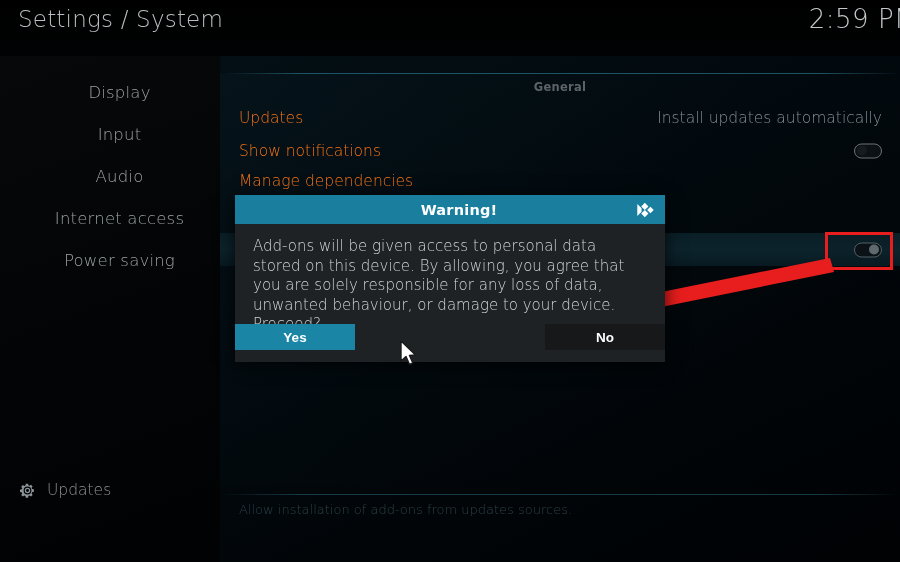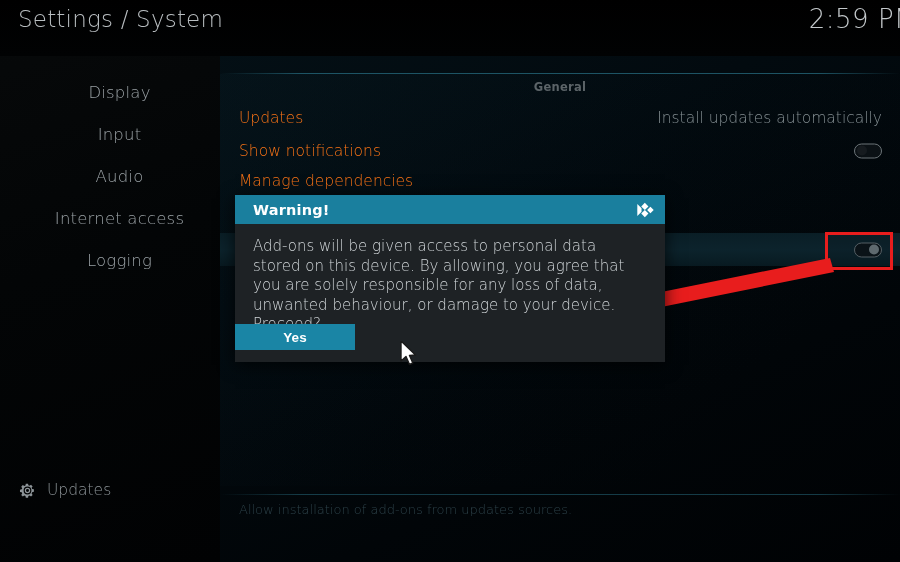--- a/index.html
+++ b/index.html
@@ -219,20 +219,21 @@
     width: 430px; height: 167px;
     background: #1e2225;
     box-shadow: 0 3px 16px rgba(0,0,0,0.75);
   }
   .dlg-head {
     position: relative;
     height: 29px;
     background: #1a7f9e;
     display: flex;
     align-items: center;
+    justify-content: center;
   }
   .dlg-title {
     margin-left: 18px;
     font-size: 14.5px;
     font-weight: bold;
     color: #ffffff;
     letter-spacing: 0.2px;
   }
   .kodi-logo {
     position: absolute;
@@ -299,21 +300,21 @@
     <div class="side-item">
       <span>Input</span>
     </div>
     <div class="side-item">
       <span>Audio</span>
     </div>
     <div class="side-item">
       <span>Internet access</span>
     </div>
     <div class="side-item">
-      <span>Logging</span>
+      <span>Power saving</span>
     </div>
   </div>
 
   <div class="advanced">
     <svg class="gear" viewBox="0 0 24 24">
       <path fill="#8d9498" d="M12 8.2a3.8 3.8 0 1 0 0 7.6 3.8 3.8 0 0 0 0-7.6zm0 5.9a2.1 2.1 0 1 1 0-4.2 2.1 2.1 0 0 1 0 4.2z"></path>
       <path fill="#8d9498" d="M21 13.6v-3.2l-2.5-.42a6.9 6.9 0 0 0-.72-1.73l1.47-2.06-2.26-2.26-2.06 1.47a6.9 6.9 0 0 0-1.73-.72L12.8 2.6H9.6l-.42 2.5a6.9 6.9 0 0 0-1.73.72L5.39 4.35 3.13 6.61 4.6 8.67a6.9 6.9 0 0 0-.72 1.73l-2.5.42v3.2l2.5.42c.16.61.4 1.19.72 1.73L3.13 18.23l2.26 2.26 2.06-1.47c.54.32 1.12.56 1.73.72l.42 2.5h3.2l.42-2.5c.61-.16 1.19-.4 1.73-.72l2.06 1.47 2.26-2.26-1.47-2.06c.32-.54.56-1.12.72-1.73L21 13.6zm-9 3.9a5.5 5.5 0 1 1 0-11 5.5 5.5 0 0 1 0 11z"></path>
     </svg>
     <span class="label">Updates</span>
   </div>
@@ -363,20 +364,21 @@
       <svg class="kodi-logo" viewBox="0 0 32 32">
         <polygon fill="#ffffff" points="5,7 5,25 11.5,18.5 11.5,13.5"></polygon>
         <polygon fill="#ffffff" points="16.5,5 11,10.5 16.5,16 22,10.5"></polygon>
         <polygon fill="#ffffff" points="16.5,16 11,21.5 16.5,27 22,21.5"></polygon>
         <polygon fill="#ffffff" points="25,11 20,16 25,21 30,16"></polygon>
       </svg>
     </div>
     <div class="dlg-body">Add-ons will be given access to personal data stored on this device. By allowing, you agree that you are solely responsible for any loss of data, unwanted behaviour, or damage to your device. Proceed?</div>
     <div class="dlg-buttons">
       <button class="dbtn primary">Yes</button>
+      <button class="dbtn">No</button>
     </div>
   </div>
 
   <svg class="cursor" viewBox="0 0 18 26">
     <polygon points="1,0 1,20 6,15.5 9.5,23.5 12.8,22 9.5,14.5 15.5,14" fill="#ffffff" stroke="#1a1a1a" stroke-width="1.4" stroke-linejoin="round"></polygon>
   </svg>
 
 </div>
 
 </body></html>

